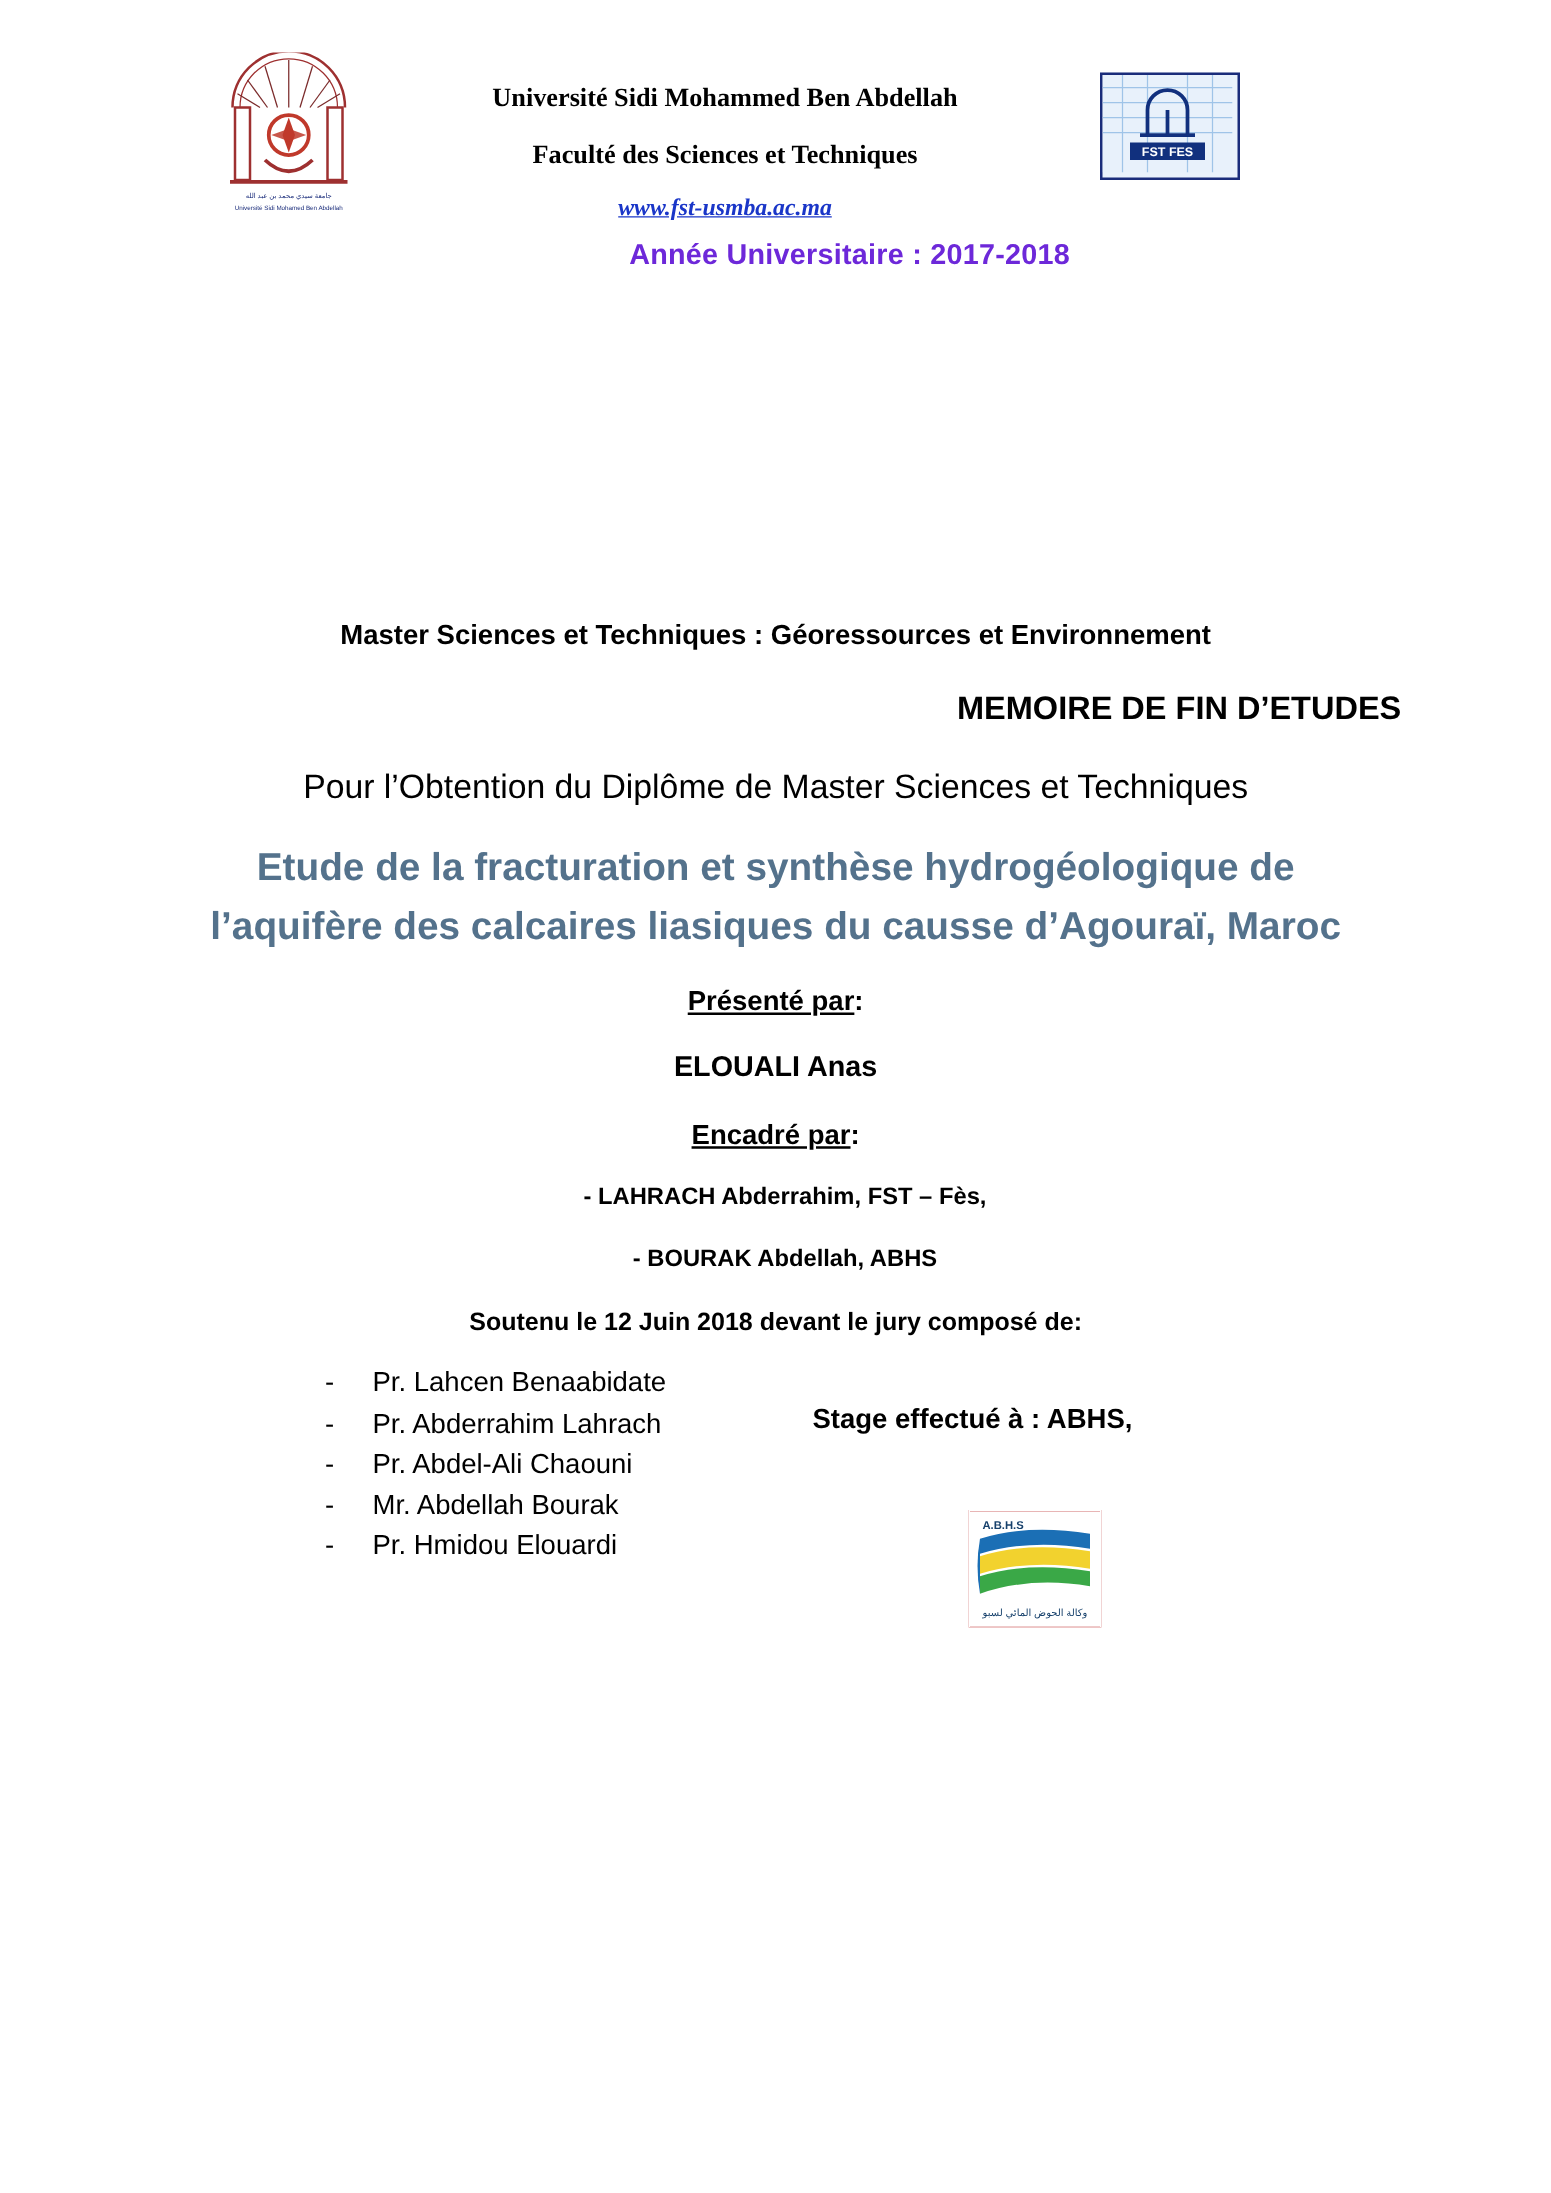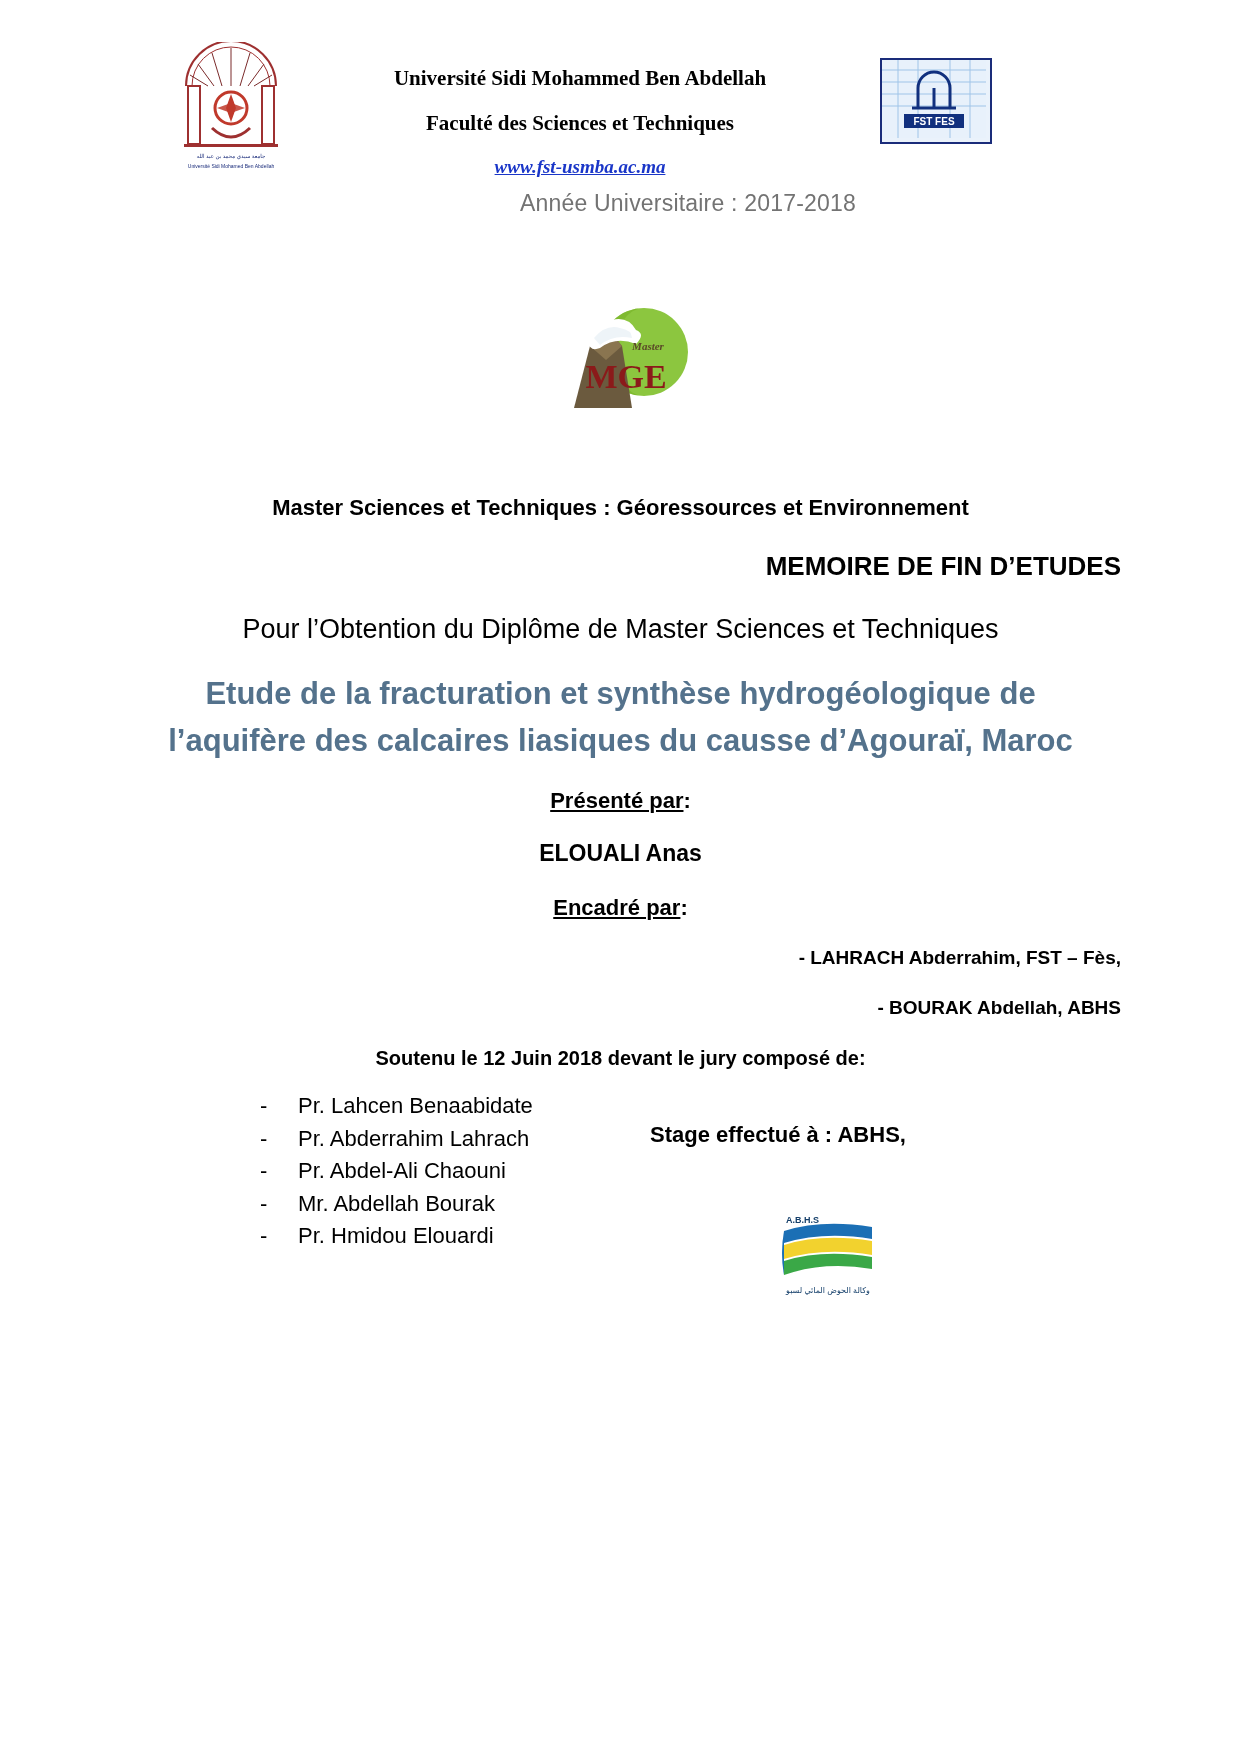--- a/index.html
+++ b/index.html
@@ -73,22 +73,22 @@
     color: #1a36c8;
     text-decoration: underline;
     display: inline-block;
   }
 
   .annee {
     position: absolute;
     right: 262px;
     top: 190px;
     font-size: 23px;
-    font-weight: normal;
-    color: #737373;
+    font-weight: bold;
+    color: #6d28d9;
     letter-spacing: 0.2px;
   }
 
   
   .mge-wrap {
     position: absolute;
     top: 290px;
     left: 0;
     width: 1241px;
     height: 140px;
@@ -148,21 +148,21 @@
     text-decoration: underline;
   }
   .author {
     font-size: 23px;
     font-weight: bold;
     color: #000;
     margin-bottom: 28px;
   }
 
   .supervisors {
-    text-align: right;
+    text-align: center;
     margin-left: 15px;
     margin-top: 10px;
   }
   .sup-line {
     font-size: 19px;
     font-weight: bold;
     color: #000;
     margin-bottom: 28px;
   }
 
@@ -281,37 +281,20 @@
           <line x1="52" y1="28" x2="52" y2="48"></line>
         </g>
         <rect x="22" y="54" width="60" height="14" fill="#11307e"></rect>
         <text x="52" y="65" font-size="10" font-weight="bold" fill="#ffffff" text-anchor="middle" font-family="Liberation Sans, sans-serif">FST FES</text>
       </svg>
     </div>
   </div>
 
   <div class="annee">Année Universitaire : 2017-2018</div>
 
-  <div class="mge-wrap">
-    <div class="mge-logo">
-      <svg width="170" height="140" viewBox="0 0 170 140" xmlns="http://www.w3.org/2000/svg">
-
-        <circle cx="108" cy="62" r="44" fill="#8cc63f"></circle>
-        <path d="M108 18 A44 44 0 0 0 108 106 A30 44 0 0 1 108 18 Z" fill="#76b327" opacity="0.6"></path>
-
-        <path d="M38 118 L54 56 L70 36 L86 56 L96 118 Z" fill="#6b5a3e"></path>
-        <path d="M54 56 L70 36 L86 56 L70 70 Z" fill="#8a7550"></path>
-
-        <path d="M52 52 Q62 28 76 30 Q92 26 100 40 Q110 44 100 54 Q80 46 64 58 Q54 62 52 52 Z" fill="#ffffff"></path>
-        <path d="M58 48 Q70 34 84 38 Q96 40 96 48 Q78 44 64 55 Z" fill="#eef4f8"></path>
-        <text x="112" y="60" font-size="11" font-style="italic" font-weight="bold" fill="#5a4a28" text-anchor="middle" font-family="Liberation Serif, serif">Master</text>
-        <text x="90" y="98" font-size="34" font-weight="bold" fill="#8b1a1a" text-anchor="middle" font-family="Liberation Serif, serif">MGE</text>
-      </svg>
-    </div>
-  </div>
 
   <div class="content">
 
     <div class="line-master">Master Sciences et Techniques : Géoressources et Environnement</div>
 
     <div class="line-memoire">MEMOIRE DE FIN D’ETUDES</div>
 
     <div class="line-pour">Pour l’Obtention du Diplôme de Master Sciences et Techniques</div>
 
     <div class="title-main">Etude de la fracturation et synthèse hydrogéologique de l’aquifère des calcaires liasiques du causse d’Agouraï, Maroc</div>

